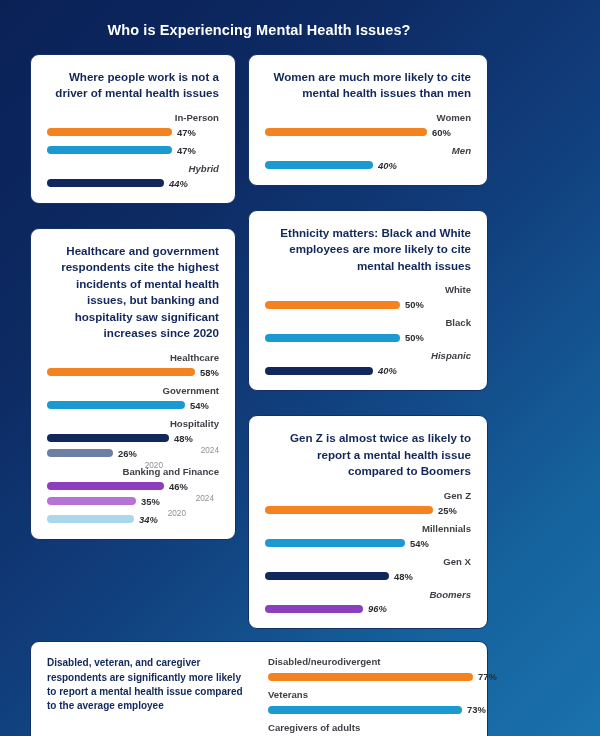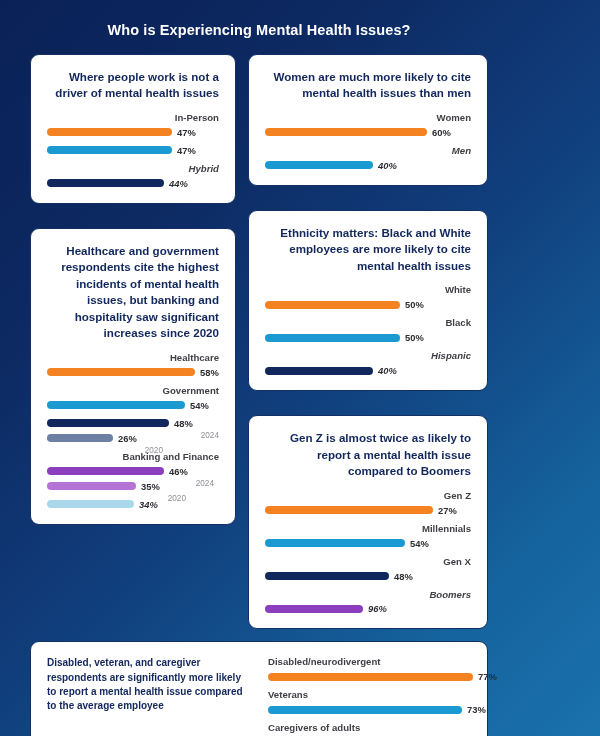--- a/index.html
+++ b/index.html
@@ -178,20 +178,21 @@
             <div class="bar-label">Government</div>
             <div class="bar-line">
               <div class="bar-track" style="width:138px">
                   <div class="bar-fill" style="background:#1b9ad1"></div>
                 </div>
               <span class="bar-value">54%</span>
             </div>
           </div>
 
           <div class="bar-row">
+            <div class="bar-label">Hospitality</div>
             <div class="bar-line">
               <div class="bar-track" style="width:122px">
                   <div class="bar-fill" style="background:#12275c"></div>
                 </div>
               <span class="bar-value">48%</span>
               <span class="bar-year">2024</span>
             </div>
             <div class="bar-line sub-row">
               <div class="bar-track" style="width:66px">
                   <div class="bar-fill" style="background:#6d7fa3"></div>
@@ -295,21 +296,21 @@
 
       <div class="card">
         <p class="card-heading">Gen Z is almost twice as likely to report a mental health issue compared to Boomers</p>
         <div class="bars">
           <div class="bar-row">
             <div class="bar-label">Gen Z</div>
             <div class="bar-line">
               <div class="bar-track" style="width:168px">
                   <div class="bar-fill" style="background:#f58220"></div>
                 </div>
-              <span class="bar-value">27%</span>
+              <span class="bar-value">25%</span>
             </div>
           </div>
           <div class="bar-row">
             <div class="bar-label">Millennials</div>
             <div class="bar-line">
               <div class="bar-track" style="width:140px">
                   <div class="bar-fill" style="background:#1b9ad1"></div>
                 </div>
               <span class="bar-value">54%</span>
             </div>

